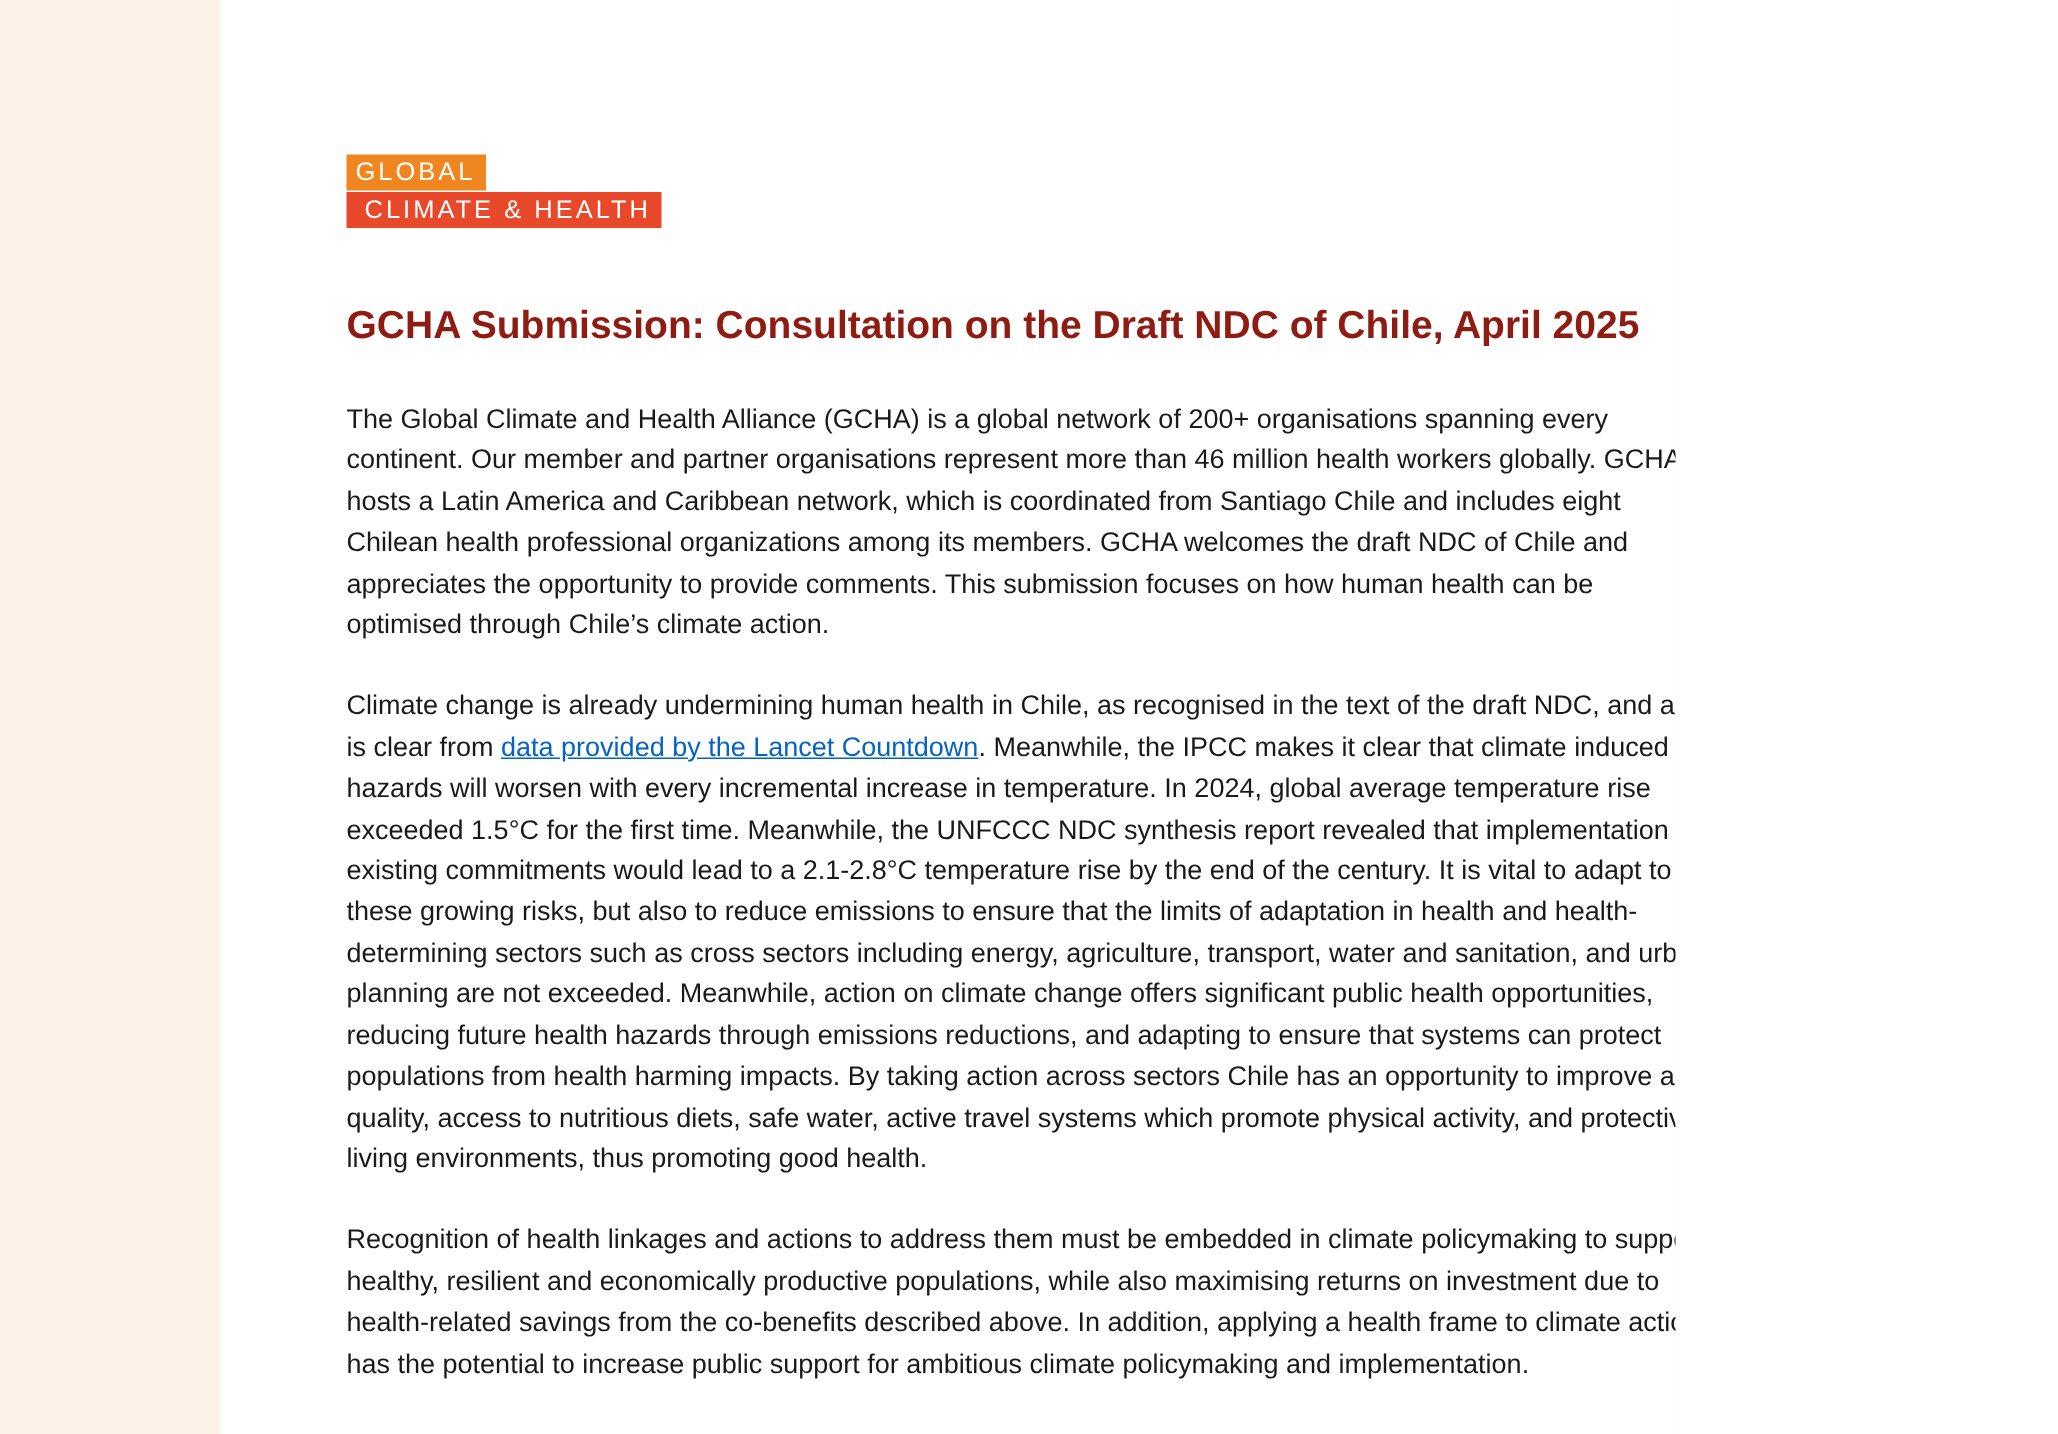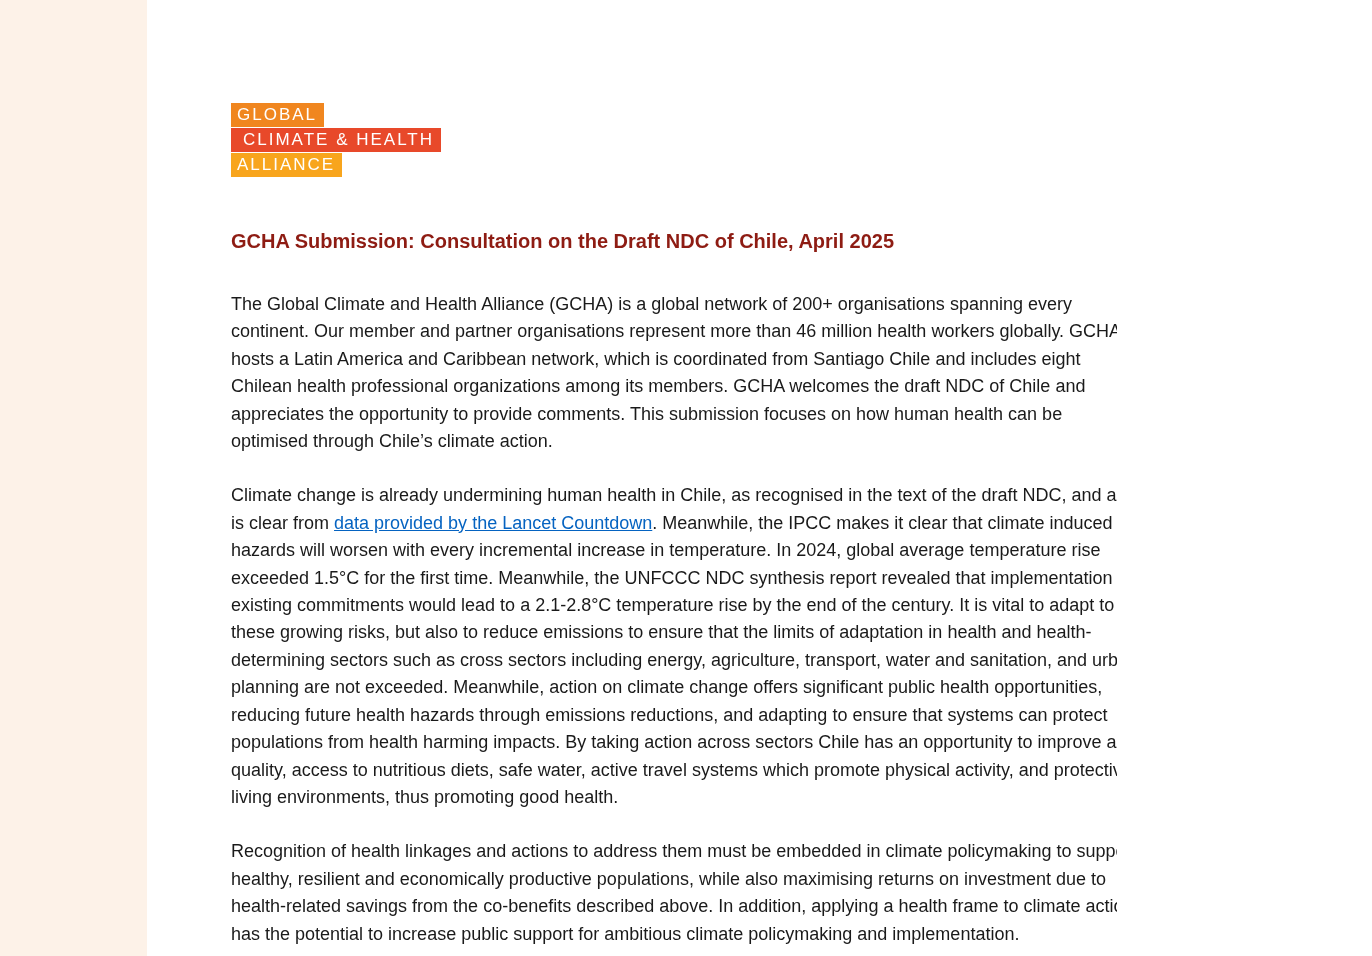--- a/index.html
+++ b/index.html
@@ -41,21 +41,21 @@
     font-size: 17px;
     font-weight: 400;
     letter-spacing: 2px;
     line-height: 24px;
     height: 24px;
     padding: 0 7px 0 6px;
     white-space: nowrap;
   }
   .doc-title {
     margin: 51px 0 0 0;
-    font-size: 20px;
+    font-size: 26px;
     line-height: 26px;
     font-weight: 700;
   }
   .body-para {
     width: 912px;
     margin: 27px 0 0 0;
     font-size: 18px;
     line-height: 27.4px;
     font-weight: 400;
   }
@@ -74,23 +74,20 @@
   <div class="page" style="background-color: rgb(255, 255, 255);">
     <div class="content">
 
       <div class="logo">
         <div class="logo-row">
           <span class="logo-bar" style="background-color: rgb(240, 134, 31);">GLOBAL</span>
         </div>
         <div class="logo-row">
           <span class="logo-bar" style="background-color: rgb(232, 73, 42); padding-left: 12px;">CLIMATE &amp; HEALTH</span>
         </div>
-        <div class="logo-row">
-          <span class="logo-bar" style="background-color: rgb(248, 165, 29);">ALLIANCE</span>
-        </div>
       </div>
 
       <h1 class="doc-title" style="color: rgb(142, 28, 19);">GCHA Submission: Consultation on the Draft NDC of Chile, April 2025</h1>
 
       <p class="body-para first" style="color: rgb(26, 26, 26);">The Global Climate and Health Alliance (GCHA) is a global network of 200+ organisations spanning every continent. Our member and partner organisations represent more than 46 million health workers globally. GCHA hosts a Latin America and Caribbean network, which is coordinated from Santiago Chile and includes eight Chilean health professional organizations among its members.  GCHA welcomes the draft NDC of Chile and appreciates the opportunity to provide comments. This submission focuses on how human health can be optimised through Chile’s climate action.</p>
 
       <p class="body-para" style="color: rgb(26, 26, 26);"><span>Climate change is already undermining human health in Chile, as recognised in the text of the draft NDC, and as is clear from </span><a class="doc-link" href="#" style="color: rgb(5, 99, 193);">data provided by the Lancet Countdown</a><span>. Meanwhile, the IPCC makes it clear that climate induced hazards will worsen with every incremental increase in temperature. In 2024, global average temperature rise exceeded 1.5°C for the first time. Meanwhile, the UNFCCC NDC synthesis report revealed that implementation of existing commitments would lead to a 2.1-2.8°C temperature rise by the end of the century. It is vital to adapt to these growing risks, but also to reduce emissions to ensure that the limits of adaptation in health and health-determining sectors such as cross sectors including energy, agriculture, transport, water and sanitation, and urban planning are not exceeded. Meanwhile, action on climate change offers significant public health opportunities, reducing future health hazards through emissions reductions, and adapting to ensure that systems can protect populations from health harming impacts. By taking action across sectors Chile has an opportunity to improve air quality, access to nutritious diets, safe water, active travel systems which promote physical activity, and protective living environments, thus promoting good health.</span></p>
 
       <p class="body-para" style="color: rgb(26, 26, 26);">Recognition of health linkages and actions to address them must be embedded in climate policymaking to support healthy, resilient and economically productive populations, while also maximising returns on investment due to health-related savings from the co-benefits described above. In addition, applying a health frame to climate action has the potential to increase public support for ambitious climate policymaking and implementation.</p>
 

